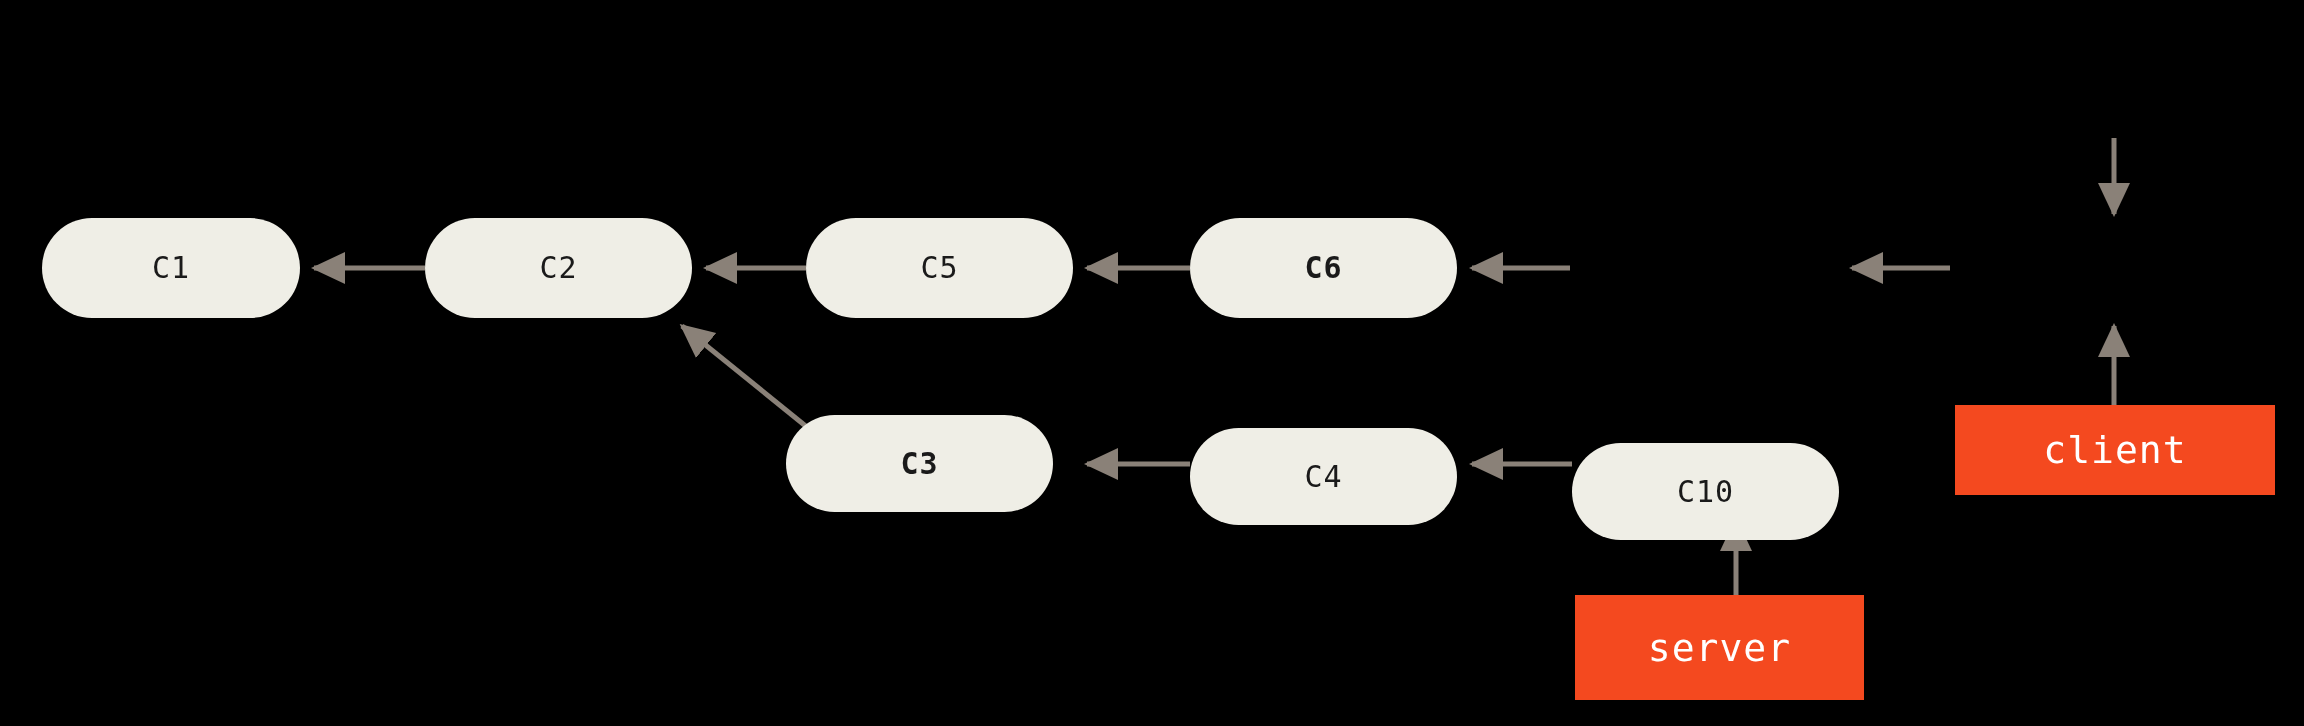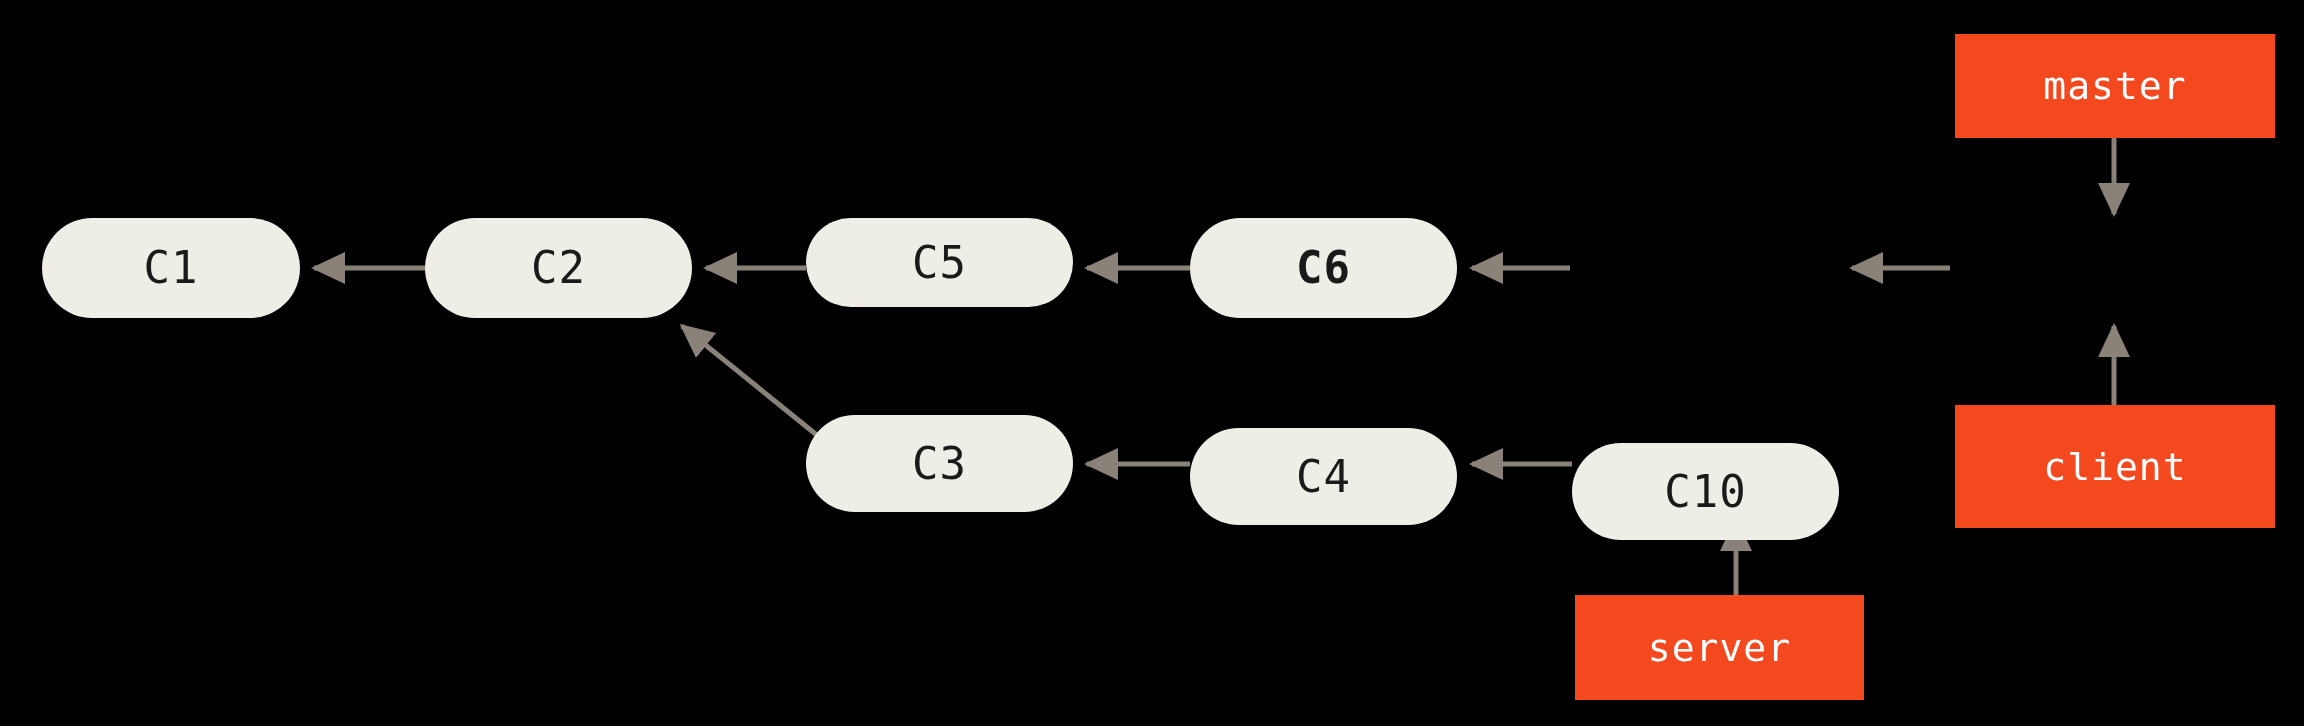--- a/index.html
+++ b/index.html
@@ -28,21 +28,21 @@
   }
   .commit-node {
     position: absolute;
     display: flex;
     align-items: center;
     justify-content: center;
     background: #EFEEE6;
     color: #1A1A1A;
     border-radius: 52px;
     font-family: "DejaVu Sans Mono", "Liberation Mono", monospace;
-    font-size: 44px;
+    font-size: 30px;
     letter-spacing: 1px;
     line-height: 1;
     white-space: pre;
     z-index: 2;
   }
   .branch-label {
     position: absolute;
     display: flex;
     align-items: center;
     justify-content: center;
@@ -82,31 +82,30 @@
 
     <line x1="2114" y1="138" x2="2114" y2="214" stroke="#8A8178" stroke-width="5" marker-end="url(#arrowhead)"></line>
     <line x1="2114" y1="405" x2="2114" y2="326" stroke="#8A8178" stroke-width="5" marker-end="url(#arrowhead)"></line>
     <line x1="1736" y1="595" x2="1736" y2="520" stroke="#8A8178" stroke-width="5" marker-end="url(#arrowhead)"></line>
   </svg>
 
   <div class="commit-node" style="left:42px; top:218px; width:258px; height:100px;">C1</div>
 
   <div class="commit-node" style="left:425px; top:218px; width:267px; height:100px;">C2</div>
 
-  <div class="commit-node" style="left:806px; top:218px; width:267px; height:89px;">C5</div>
+  <div class="commit-node" style="left:806px; top:218px; width:267px; height:100px;">C5</div>
 
   <div class="commit-node" style="left:1190px; top:218px; width:267px; height:100px;font-weight:bold;">C6</div>
 
 
 
-  <div class="commit-node" style="left:806px; top:415px; width:267px; height:97px;">C3</div>
+  <div class="commit-node" style="left:786px; top:415px; width:267px; height:97px;font-weight:bold;">C3</div>
 
   <div class="commit-node" style="left:1190px; top:415px; width:267px; height:97px;margin-top:13px;">C4</div>
 
   <div class="commit-node" style="left:1572px; top:415px; width:267px; height:97px;margin-top:28px;">C10</div>
 
-  <div class="branch-label" style="left:1955px; top:34px; width:320px; height:104px;">master</div>
 
-  <div class="branch-label" style="left:1955px; top:405px; width:320px; height:123px;">client</div>
+  <div class="branch-label" style="left:1955px; top:405px; width:320px; height:90px;">client</div>
 
   <div class="branch-label" style="left:1575px; top:595px; width:289px; height:105px;">server</div>
 
 </div>
 
 </body></html>

